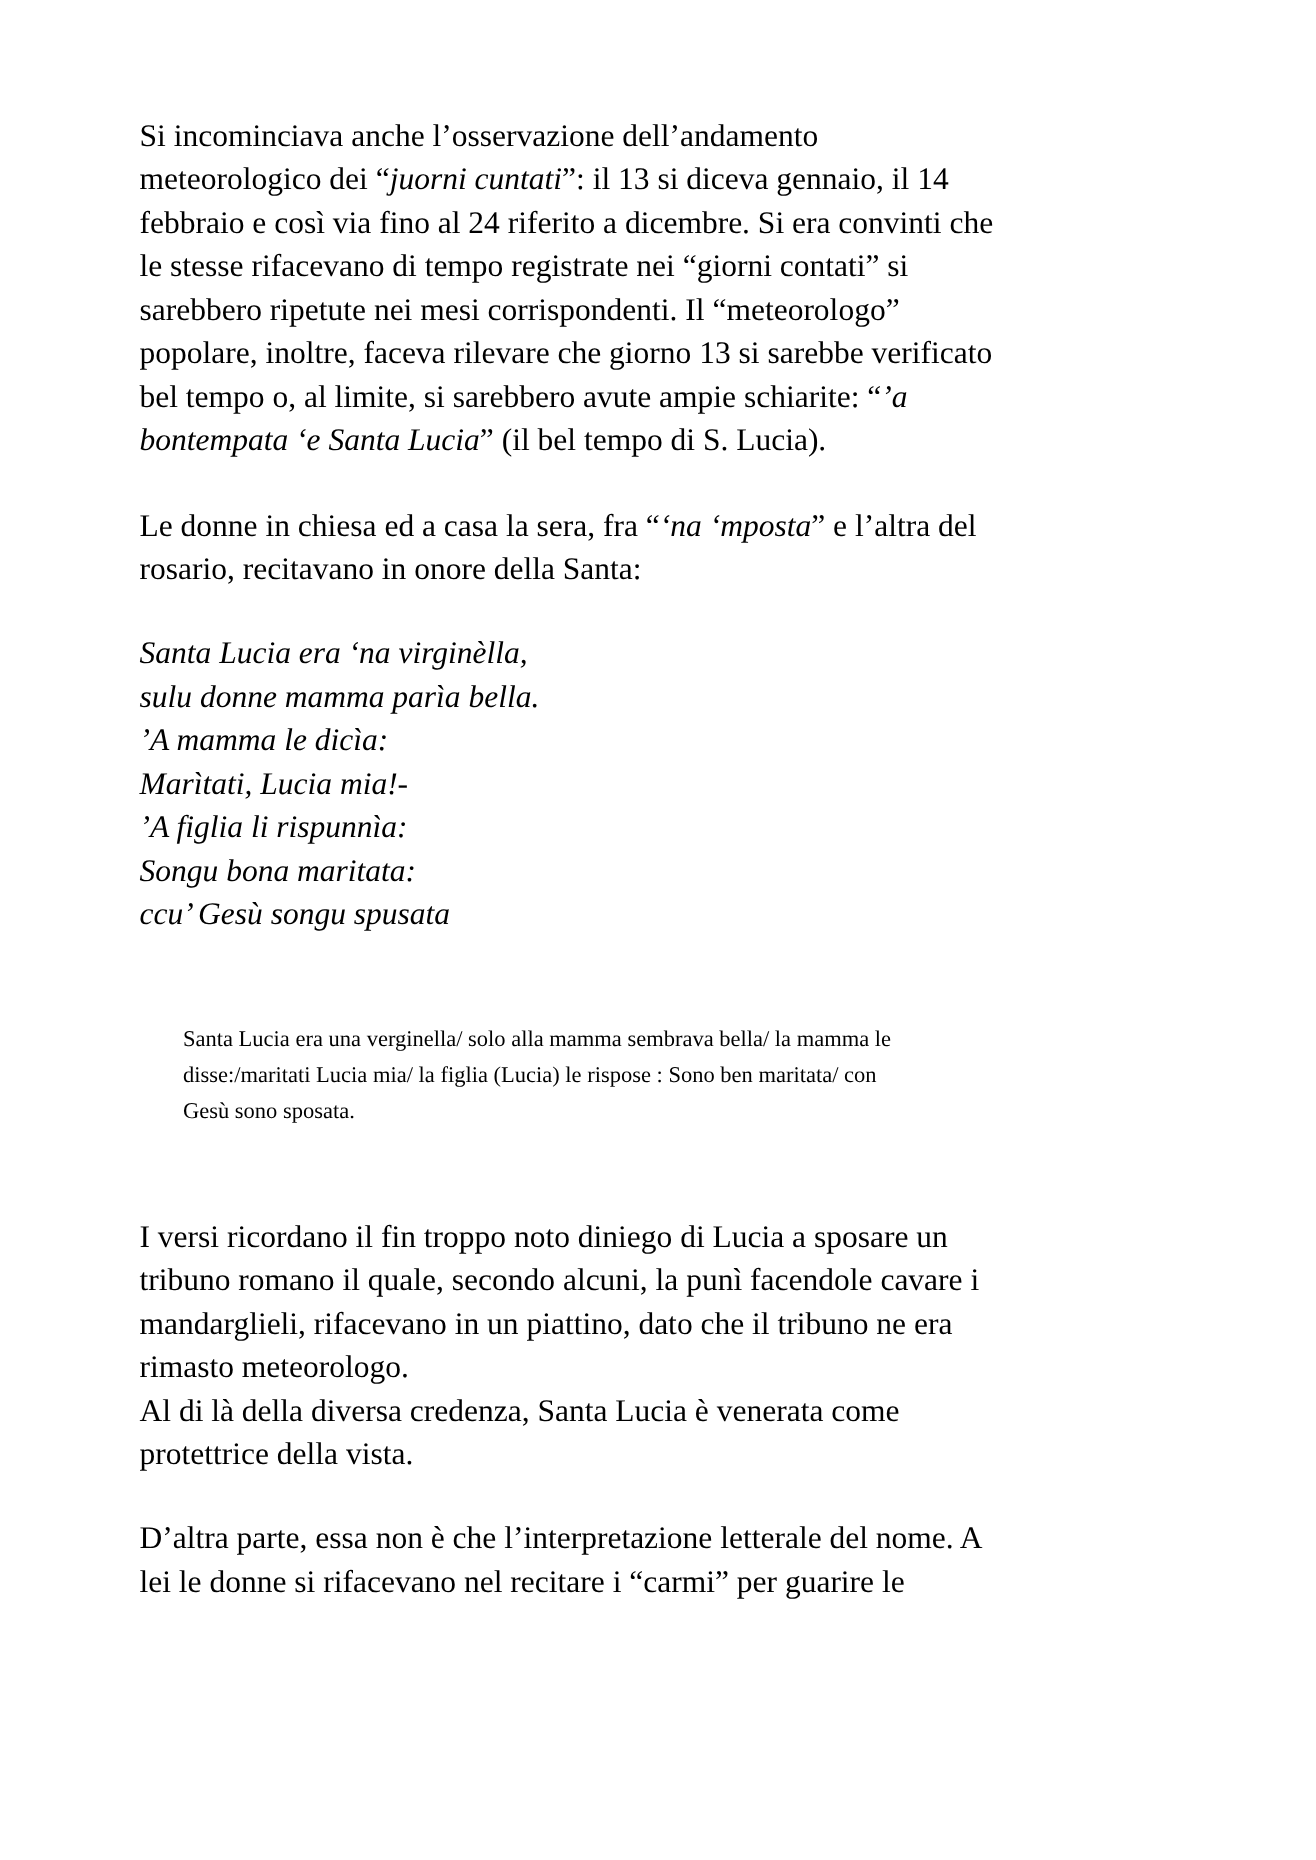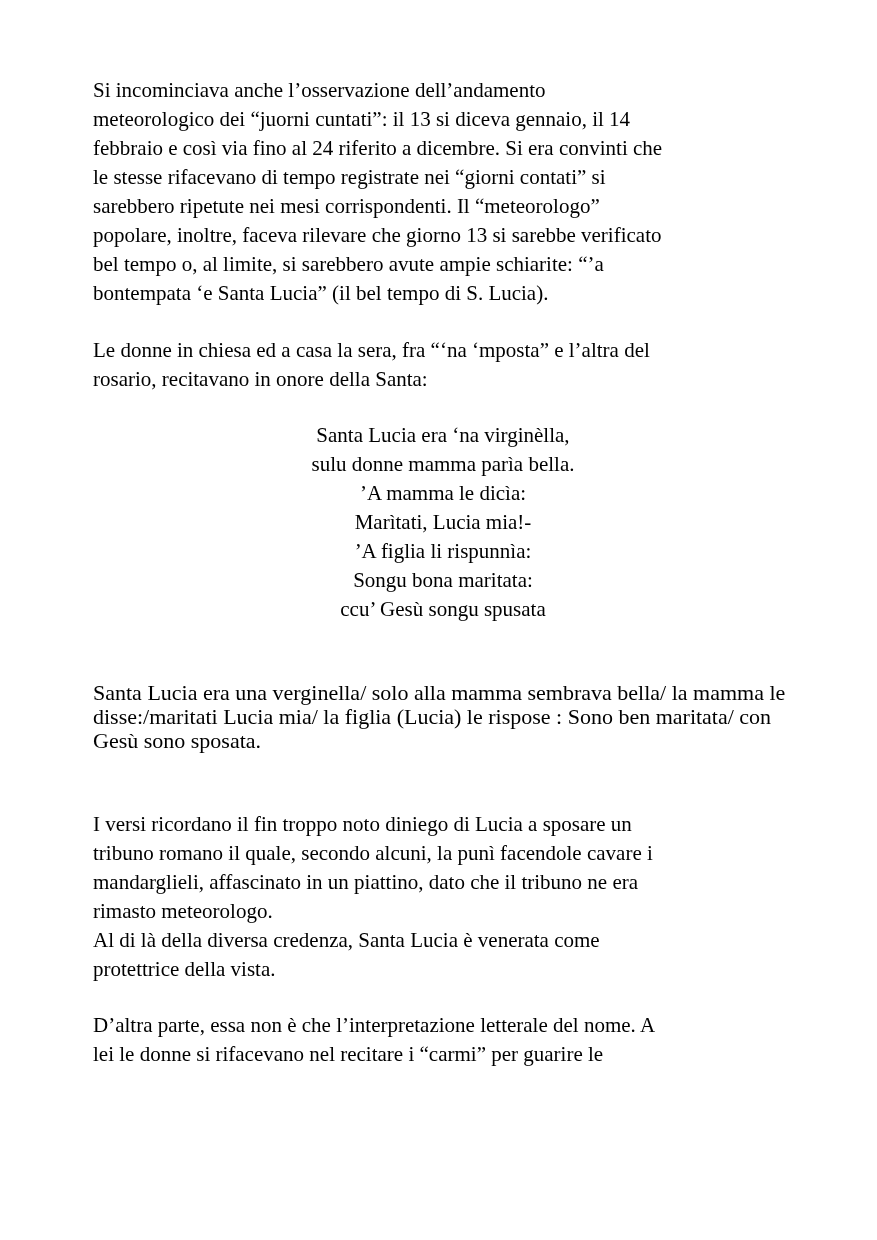--- a/index.html
+++ b/index.html
@@ -21,24 +21,24 @@
     left: 93px;
     top: 76px;
     width: 700px;
   }
   .para {
     font-size: 21px;
     line-height: 29px;
     margin: 0;
   }
   .para .line { white-space: nowrap; }
-  .it { }
+  .it { font-style: italic; }
   .p-rosary   { margin-top: 28px; }
-  .p-poem     { margin-top: 27px; text-align: center; }
-  .p-trans    { margin-top: 57px; font-size: 22px; line-height: 24px; }
+  .p-poem     { margin-top: 27px; }
+  .p-trans    { margin-top: 57px; font-size: 15px; line-height: 24px; margin-left: 29px; }
   .p-legend   { margin-top: 57px; }
   .p-name     { margin-top: 27px; }
 </style>
 </head>
 <body>
 
 <div class="page">
   <div class="content">
 
     <div class="para p-weather">
@@ -69,21 +69,21 @@
 
     <div class="para p-trans">
         <div class="line"><span>Santa Lucia era una verginella/ solo alla mamma sembrava bella/ la mamma le</span></div>
         <div class="line"><span>disse:/maritati Lucia mia/ la figlia (Lucia) le rispose : Sono ben maritata/ con</span></div>
         <div class="line"><span>Gesù sono sposata.</span></div>
       </div>
 
     <div class="para p-legend">
         <div class="line"><span>I versi ricordano il fin troppo noto diniego di Lucia a sposare un</span></div>
         <div class="line"><span>tribuno romano il quale, secondo alcuni, la punì facendole cavare i</span></div>
-        <div class="line"><span>mandarglieli, affascinato in un piattino, dato che il tribuno ne era</span></div>
+        <div class="line"><span>mandarglieli, rifacevano in un piattino, dato che il tribuno ne era</span></div>
         <div class="line"><span>rimasto meteorologo.</span></div>
         <div class="line"><span>Al di là della diversa credenza, Santa Lucia è venerata come</span></div>
         <div class="line"><span>protettrice della vista.</span></div>
       </div>
 
     <div class="para p-name">
         <div class="line"><span>D’altra parte, essa non è che l’interpretazione letterale del nome. A</span></div>
         <div class="line"><span>lei le donne si rifacevano nel recitare i “carmi” per guarire le</span></div>
       </div>
 

